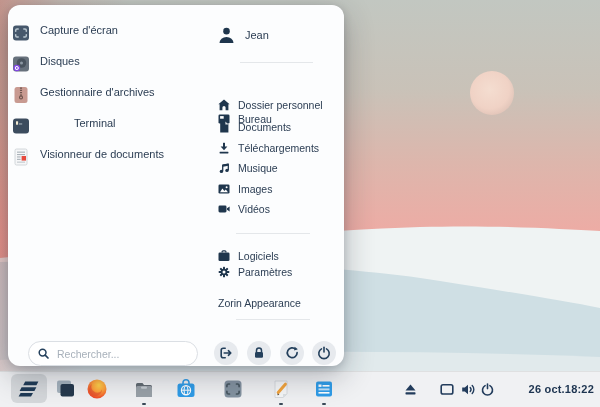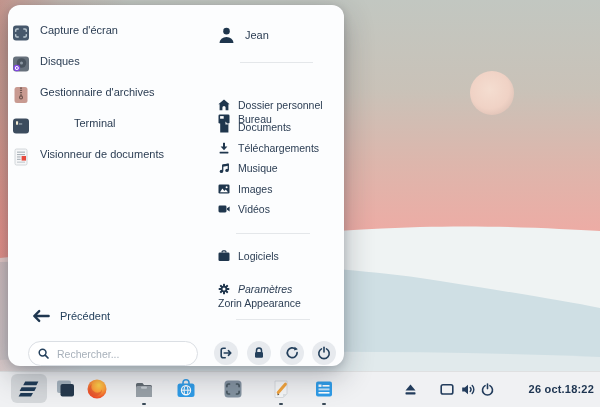--- a/index.html
+++ b/index.html
@@ -277,21 +277,21 @@
 
     <div class="divider" style="top:228px;left:228px;width:74px;"></div>
 
     <div class="place-row" style="top:243px;">
       <svg class="ic" width="12" height="12" viewBox="0 0 12 12">
         <path d="M4.1,2.5 V1.7 a.9,.9 0 0 1 .9,-.9 h2 a.9,.9 0 0 1 .9,.9 V2.5" fill="none" stroke="#1f364d" stroke-width="1.2"></path>
         <rect x=".5" y="2.5" width="11" height="8.6" rx="1.3" fill="#1f364d"></rect>
       </svg>
       <span class="lbl">Logiciels</span>
     </div>
-    <div class="place-row" style="top:276px;font-style:italic;">
+    <div class="place-row" style="top:259px;">
       <svg class="ic" width="12" height="12" viewBox="0 0 12 12">
         <g fill="#1f364d">
           <rect x="5" y=".7" width="2" height="10.6" rx=".6"></rect>
           <rect x="5" y=".7" width="2" height="10.6" rx=".6" transform="rotate(45 6 6)"></rect>
           <rect x="5" y=".7" width="2" height="10.6" rx=".6" transform="rotate(90 6 6)"></rect>
           <rect x="5" y=".7" width="2" height="10.6" rx=".6" transform="rotate(-45 6 6)"></rect>
           <circle cx="6" cy="6" r="3.2"></circle>
         </g>
         <circle cx="6" cy="6" r="1.5" fill="#fff"></circle>
       </svg>
@@ -301,26 +301,20 @@
       <svg class="ic" width="12" height="12" viewBox="0 0 12 12" fill="#1f364d">
         <polygon points="4.0,1.3 11.3,1.3 10.2,3.4 2.9,3.4"></polygon>
         <polygon points="2.3,4.9 10.5,4.9 9.4,7.0 1.2,7.0"></polygon>
         <polygon points="1.5,8.5 8.6,8.5 7.5,10.6 .4,10.6"></polygon>
       </svg>
       <span class="lbl">Zorin Appearance</span>
     </div>
 
     <div class="divider" style="top:314px;left:228px;width:74px;"></div>
 
-    <div class="back-row">
-      <svg class="ic" width="18" height="14" viewBox="0 0 20 14">
-        <path d="M8,1.5 L2.5,7 L8,12.5 M3.2,7 H18.5" fill="none" stroke="#1f3750" stroke-width="2.6" stroke-linecap="round" stroke-linejoin="round"></path>
-      </svg>
-      <span class="lbl">Précédent</span>
-    </div>
 
     <div class="search">
       <svg class="ic" width="11" height="11" viewBox="0 0 11 11">
         <circle cx="4.6" cy="4.6" r="3.4" fill="none" stroke="#24405c" stroke-width="1.5"></circle>
         <line x1="7.2" y1="7.2" x2="10" y2="10" stroke="#24405c" stroke-width="1.7" stroke-linecap="round"></line>
       </svg>
       <input type="text" placeholder="Rechercher..." style="">
     </div>
 
     <div class="sess-btn" style="left:206px;">

